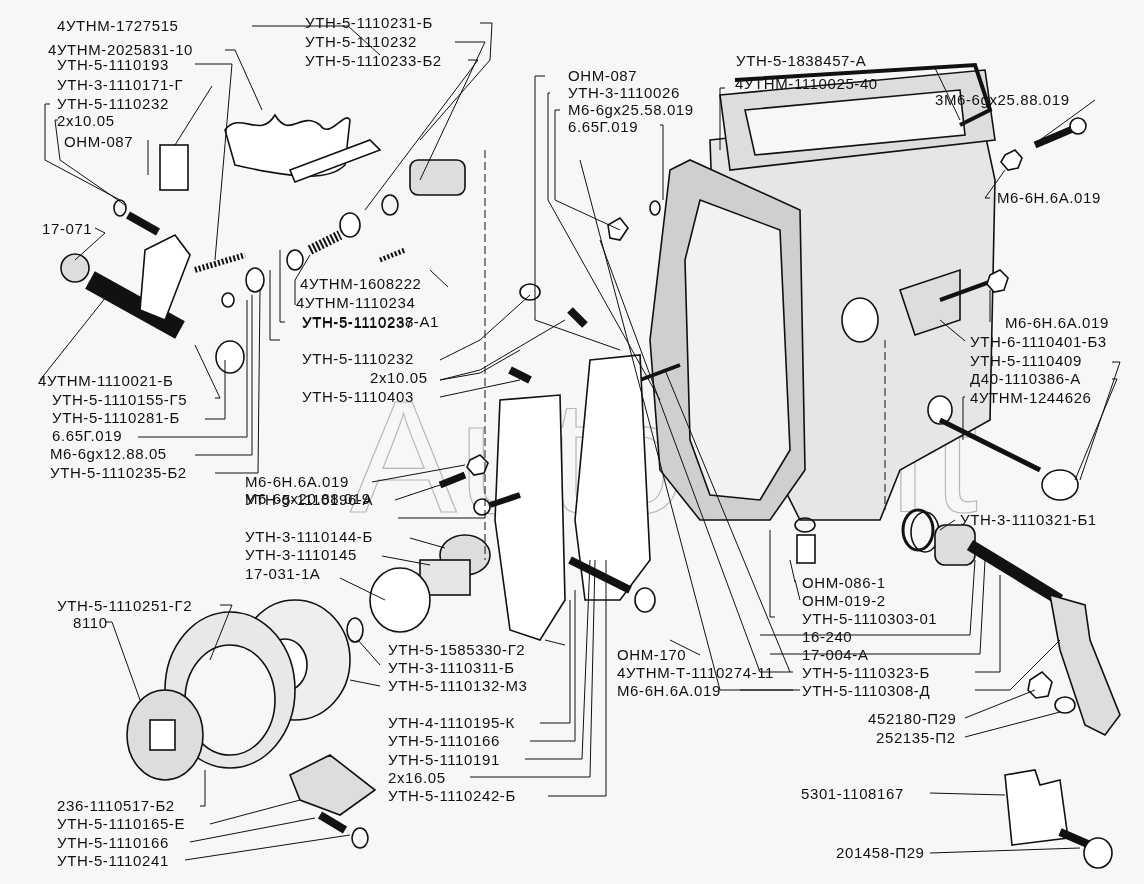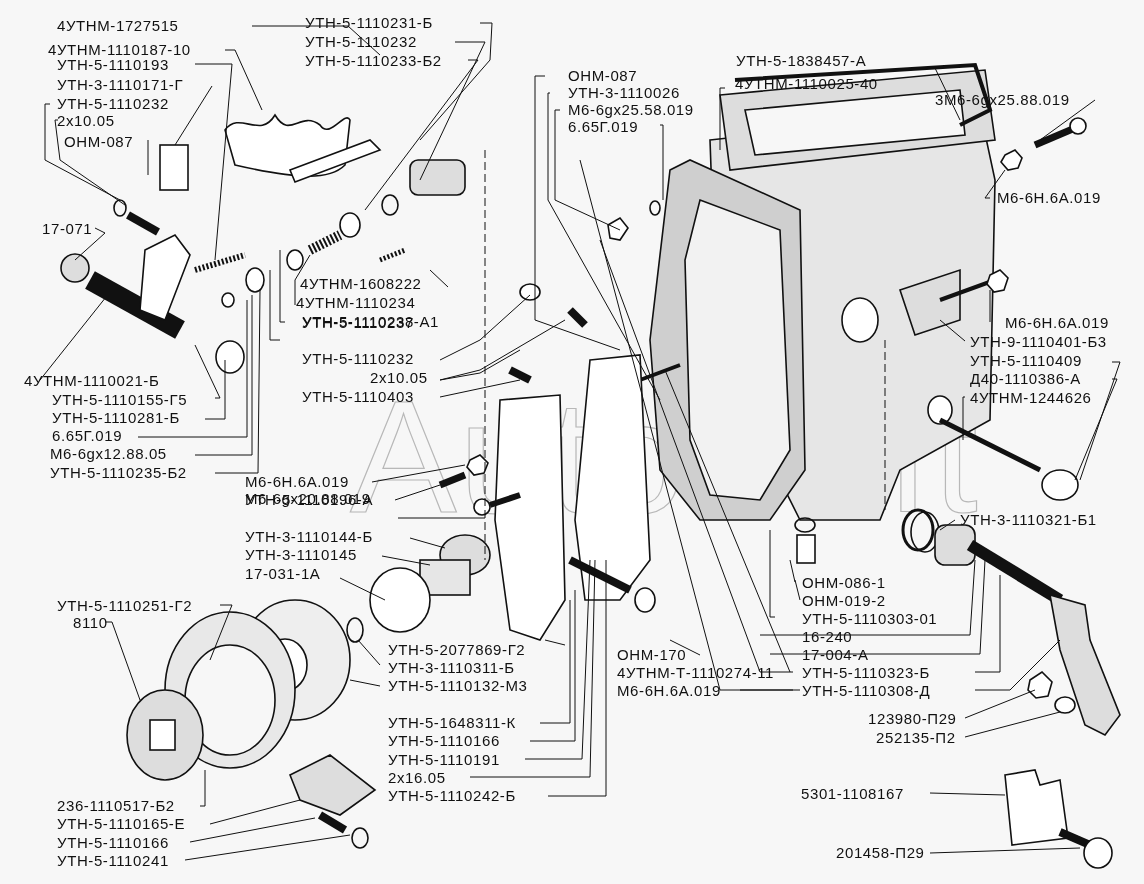--- a/index.html
+++ b/index.html
@@ -199,28 +199,28 @@
       <polyline points="965,718 1035,690"></polyline>
       <polyline points="965,737 1060,712"></polyline>
       <polyline points="930,793 1005,795"></polyline>
       <polyline points="930,853 1080,848"></polyline>
       <line x1="485" y1="150" x2="485" y2="560" stroke-dasharray="8 4"></line>
       <line x1="885" y1="340" x2="885" y2="510" stroke-dasharray="8 4"></line>
     </g>
   </svg>
 
   <div class="lbl" style="left:57px;top:17px">4УТНМ-1727515</div>
-  <div class="lbl" style="left:48px;top:41px">4УТНМ-1110187-10</div>
+  <div class="lbl" style="left:48px;top:41px">4УТНМ-2025831-10</div>
   <div class="lbl" style="left:57px;top:56px">УТН-5-1110193</div>
   <div class="lbl" style="left:57px;top:76px">УТН-3-1110171-Г</div>
   <div class="lbl" style="left:57px;top:95px">УТН-5-1110232</div>
   <div class="lbl" style="left:57px;top:112px">2х10.05</div>
   <div class="lbl" style="left:64px;top:133px">ОНМ-087</div>
   <div class="lbl" style="left:42px;top:220px">17-071</div>
-  <div class="lbl" style="left:24px;top:372px">4УТНМ-1110021-Б</div>
+  <div class="lbl" style="left:38px;top:372px">4УТНМ-1110021-Б</div>
   <div class="lbl" style="left:52px;top:391px">УТН-5-1110155-Г5</div>
   <div class="lbl" style="left:52px;top:409px">УТН-5-1110281-Б</div>
   <div class="lbl" style="left:52px;top:427px">6.65Г.019</div>
   <div class="lbl" style="left:50px;top:445px">М6-6gх12.88.05</div>
   <div class="lbl" style="left:50px;top:464px">УТН-5-1110235-Б2</div>
 
   <div class="lbl" style="left:305px;top:14px">УТН-5-1110231-Б</div>
   <div class="lbl" style="left:305px;top:33px">УТН-5-1110232</div>
   <div class="lbl" style="left:305px;top:52px">УТН-5-1110233-Б2</div>
 
@@ -235,24 +235,24 @@
   <div class="lbl" style="left:245px;top:473px">М6-6Н.6А.019</div>
   <div class="lbl" style="left:245px;top:491px">УТН-5-1110196-А</div>
   <div class="lbl" style="left:245px;top:490px">М6-6gх20.88.019</div>
   <div class="lbl" style="left:245px;top:528px">УТН-3-1110144-Б</div>
   <div class="lbl" style="left:245px;top:546px">УТН-3-1110145</div>
   <div class="lbl" style="left:245px;top:565px">17-031-1А</div>
 
   <div class="lbl" style="left:57px;top:597px">УТН-5-1110251-Г2</div>
   <div class="lbl" style="left:73px;top:614px">8110</div>
 
-  <div class="lbl" style="left:388px;top:641px">УТН-5-2077869-Г2</div>
+  <div class="lbl" style="left:388px;top:641px">УТН-5-1585330-Г2</div>
   <div class="lbl" style="left:388px;top:659px">УТН-3-1110311-Б</div>
   <div class="lbl" style="left:388px;top:677px">УТН-5-1110132-М3</div>
-  <div class="lbl" style="left:388px;top:714px">УТН-5-1648311-К</div>
+  <div class="lbl" style="left:388px;top:714px">УТН-4-1110195-К</div>
   <div class="lbl" style="left:388px;top:732px">УТН-5-1110166</div>
   <div class="lbl" style="left:388px;top:751px">УТН-5-1110191</div>
   <div class="lbl" style="left:388px;top:769px">2х16.05</div>
   <div class="lbl" style="left:388px;top:787px">УТН-5-1110242-Б</div>
 
   <div class="lbl" style="left:57px;top:797px">236-1110517-Б2</div>
   <div class="lbl" style="left:57px;top:815px">УТН-5-1110165-Е</div>
   <div class="lbl" style="left:57px;top:834px">УТН-5-1110166</div>
   <div class="lbl" style="left:57px;top:852px">УТН-5-1110241</div>
 
@@ -260,36 +260,36 @@
   <div class="lbl" style="left:568px;top:84px">УТН-3-1110026</div>
   <div class="lbl" style="left:568px;top:101px">М6-6gх25.58.019</div>
   <div class="lbl" style="left:568px;top:118px">6.65Г.019</div>
 
   <div class="lbl" style="left:736px;top:52px">УТН-5-1838457-А</div>
   <div class="lbl" style="left:735px;top:75px">4УТНМ-1110025-40</div>
   <div class="lbl" style="left:935px;top:91px">3М6-6gх25.88.019</div>
   <div class="lbl" style="left:997px;top:189px">М6-6Н.6А.019</div>
 
   <div class="lbl" style="left:1005px;top:314px">М6-6Н.6А.019</div>
-  <div class="lbl" style="left:970px;top:333px">УТН-9-1110401-Б3</div>
+  <div class="lbl" style="left:970px;top:333px">УТН-6-1110401-Б3</div>
   <div class="lbl" style="left:970px;top:352px">УТН-5-1110409</div>
   <div class="lbl" style="left:970px;top:370px">Д40-1110386-А</div>
   <div class="lbl" style="left:970px;top:389px">4УТНМ-1244626</div>
 
   <div class="lbl" style="left:960px;top:511px">УТН-3-1110321-Б1</div>
 
   <div class="lbl" style="left:802px;top:574px">ОНМ-086-1</div>
   <div class="lbl" style="left:802px;top:592px">ОНМ-019-2</div>
   <div class="lbl" style="left:802px;top:610px">УТН-5-1110303-01</div>
   <div class="lbl" style="left:802px;top:628px">16-240</div>
   <div class="lbl" style="left:802px;top:646px">17-004-А</div>
   <div class="lbl" style="left:802px;top:664px">УТН-5-1110323-Б</div>
   <div class="lbl" style="left:802px;top:682px">УТН-5-1110308-Д</div>
 
   <div class="lbl" style="left:617px;top:646px">ОНМ-170</div>
   <div class="lbl" style="left:617px;top:664px">4УТНМ-Т-1110274-11</div>
   <div class="lbl" style="left:617px;top:682px">М6-6Н.6А.019</div>
 
-  <div class="lbl" style="left:868px;top:710px">123980-П29</div>
+  <div class="lbl" style="left:868px;top:710px">452180-П29</div>
   <div class="lbl" style="left:876px;top:729px">252135-П2</div>
   <div class="lbl" style="left:801px;top:785px">5301-1108167</div>
   <div class="lbl" style="left:836px;top:844px">201458-П29</div>
 </div>
 
 </body></html>

